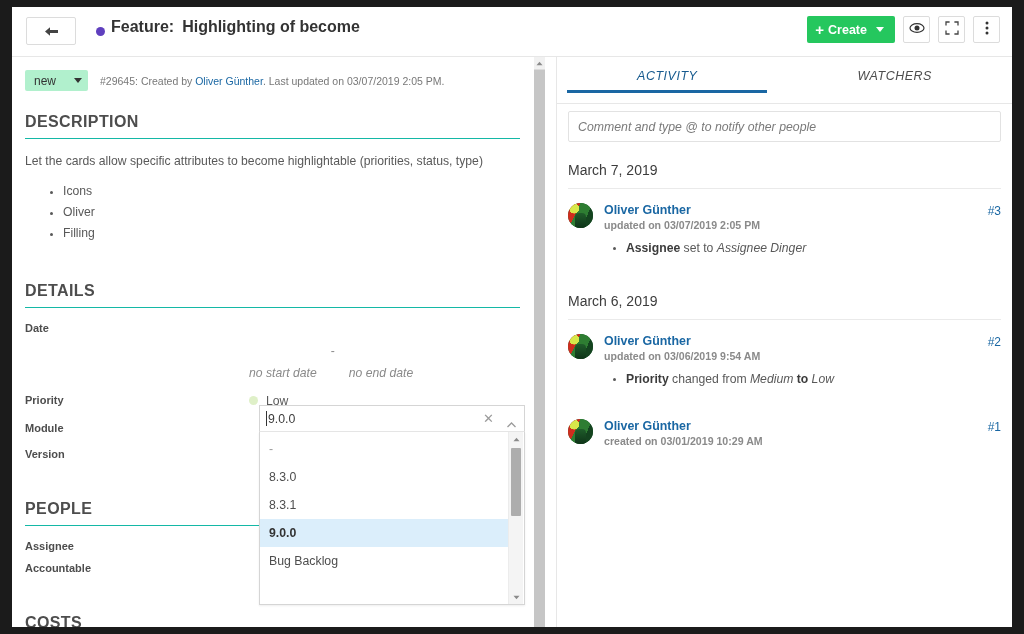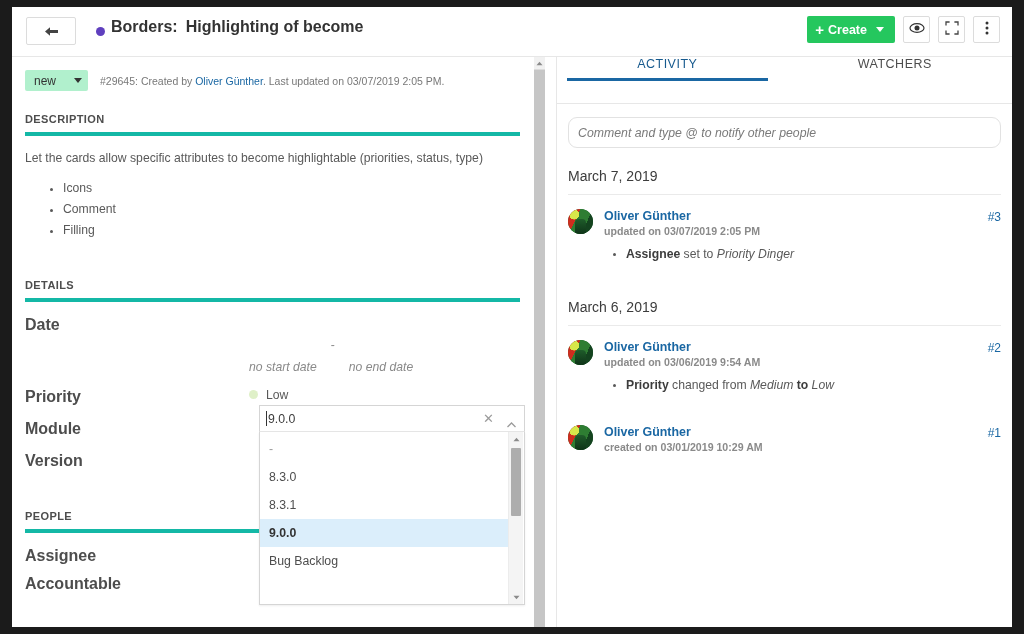--- a/index.html
+++ b/index.html
@@ -184,27 +184,27 @@
     font-size: 10.5px;
     color: #787878;
     white-space: nowrap;
   }
   .meta-line a { color: #1a67a3; text-decoration: none; }
 
   .section {
     margin: 0 13px;
   }
   .section-title {
-    font-size: 11px;
+    font-size: 16px;
     letter-spacing: 0.4px;
     color: #4d4d4d;
     font-weight: bold;
     padding-top: 22px;
     padding-bottom: 7px;
-    border-bottom: 4px solid #14b8a6;
+    border-bottom: 1px solid #14b8a6;
     text-transform: uppercase;
   }
   .desc-text {
     font-size: 12.2px;
     color: #595959;
     padding-top: 14px;
     line-height: 1.45;
   }
   .desc-list {
     margin: 10px 0 0 0;
@@ -219,21 +219,21 @@
     display: flex;
     align-items: flex-start;
     font-size: 12.2px;
     padding-top: 14px;
   }
   .attr-label {
     width: 224px;
     flex: 0 0 224px;
     color: #4d4d4d;
     font-weight: bold;
-    font-size: 16px;
+    font-size: 11px;
   }
   .attr-value {
     color: #595959;
     display: flex;
     align-items: center;
     gap: 8px;
   }
   .attr-value .placeholder-date {
     font-style: italic;
     color: #8a8a8a;
@@ -344,22 +344,23 @@
     width: 10px;
     height: 68px;
     background: #adadad;
     border-radius: 1px;
   }
 
   
   .tabs {
     display: flex;
     height: 46px;
-    align-items: flex-start;
+    align-items: center;
     border-bottom: 1px solid #e7e7e7;
+    font-style: italic;
   }
   .tab {
     flex: 1 1 auto;
     text-align: center;
     font-size: 12.5px;
     letter-spacing: 0.5px;
     color: #4d4d4d;
     padding-bottom: 9px;
     cursor: pointer;
     position: relative;
@@ -367,24 +368,24 @@
   .tab.active { color: #175a8e; font-weight: normal; }
   .tab.active::after {
     content: "";
     position: absolute;
     left: 10px; right: 10px;
     bottom: -1px;
     height: 3px;
     background: #1a67a3;
   }
   .comment-box {
-    margin: 13px 11px 0 11px;
+    margin: 7px 11px 0 11px;
     height: 29px;
     border: 1px solid #e2e2e2;
-    border-radius: 9px;
+    border-radius: 2px;
     display: flex;
     align-items: center;
     padding-left: 9px;
     font-size: 12.3px;
     font-style: italic;
     color: #7a7a7a;
     cursor: text;
   }
   .date-group { margin: 0 11px; }
   .date-heading {
@@ -456,21 +457,21 @@
     <div class="back-btn">
       <span>
         <svg width="15" height="11" viewBox="0 0 15 11">
           <path d="M1 5.5 L6 1.2 L6 4 L14 4 L14 7 L6 7 L6 9.8 Z" fill="#444"></path>
         </svg>
       </span>
     </div>
 
     <div class="wp-type-dot"></div>
     <div class="wp-title">
-      <span>Borders:</span><span class="subject">Highlighting of become</span>
+      <span>Feature:</span><span class="subject">Highlighting of become</span>
     </div>
 
     <div class="topbar-right">
       <button class="create-btn">
         <span class="plus">+</span>
         <span>Create</span>
         <span class="caret"></span>
       </button>
 
       <button class="icon-btn">
@@ -517,21 +518,21 @@
         <div class="meta-line">
           <span>#29645: Created by </span><a href="#">Oliver Günther</a><span>. Last updated on 03/07/2019 2:05 PM.</span>
         </div>
       </div>
 
       <div class="section">
         <div class="section-title">DESCRIPTION</div>
         <div class="desc-text">Let the cards allow specific attributes to become highlightable (priorities, status, type)</div>
         <ul class="desc-list">
           <li>Icons</li>
-          <li>Comment</li>
+          <li>Oliver</li>
           <li>Filling</li>
         </ul>
       </div>
 
       <div class="section" style="margin-top:16px;">
         <div class="section-title">DETAILS</div>
 
         <div class="attr-row">
           <div class="attr-label">Date</div>
           <div class="attr-value">
@@ -640,21 +641,21 @@
         <div class="activity">
           <div class="avatar">
               <div class="c1"></div>
               <div class="c2"></div>
             </div>
           <div class="act-body">
             <div class="act-author">Oliver Günther</div>
             <div class="act-time">updated on 03/07/2019 2:05 PM</div>
             <ul class="act-changes">
               <li>
-                <b>Assignee</b><span> set to </span><i>Priority Dinger</i>
+                <b>Assignee</b><span> set to </span><i>Assignee Dinger</i>
               </li>
             </ul>
           </div>
           <div class="act-num">#3</div>
         </div>
       </div>
 
       <div class="date-group" style="margin-top:14px;">
         <div class="date-heading">March 6, 2019</div>
         <div class="activity">

